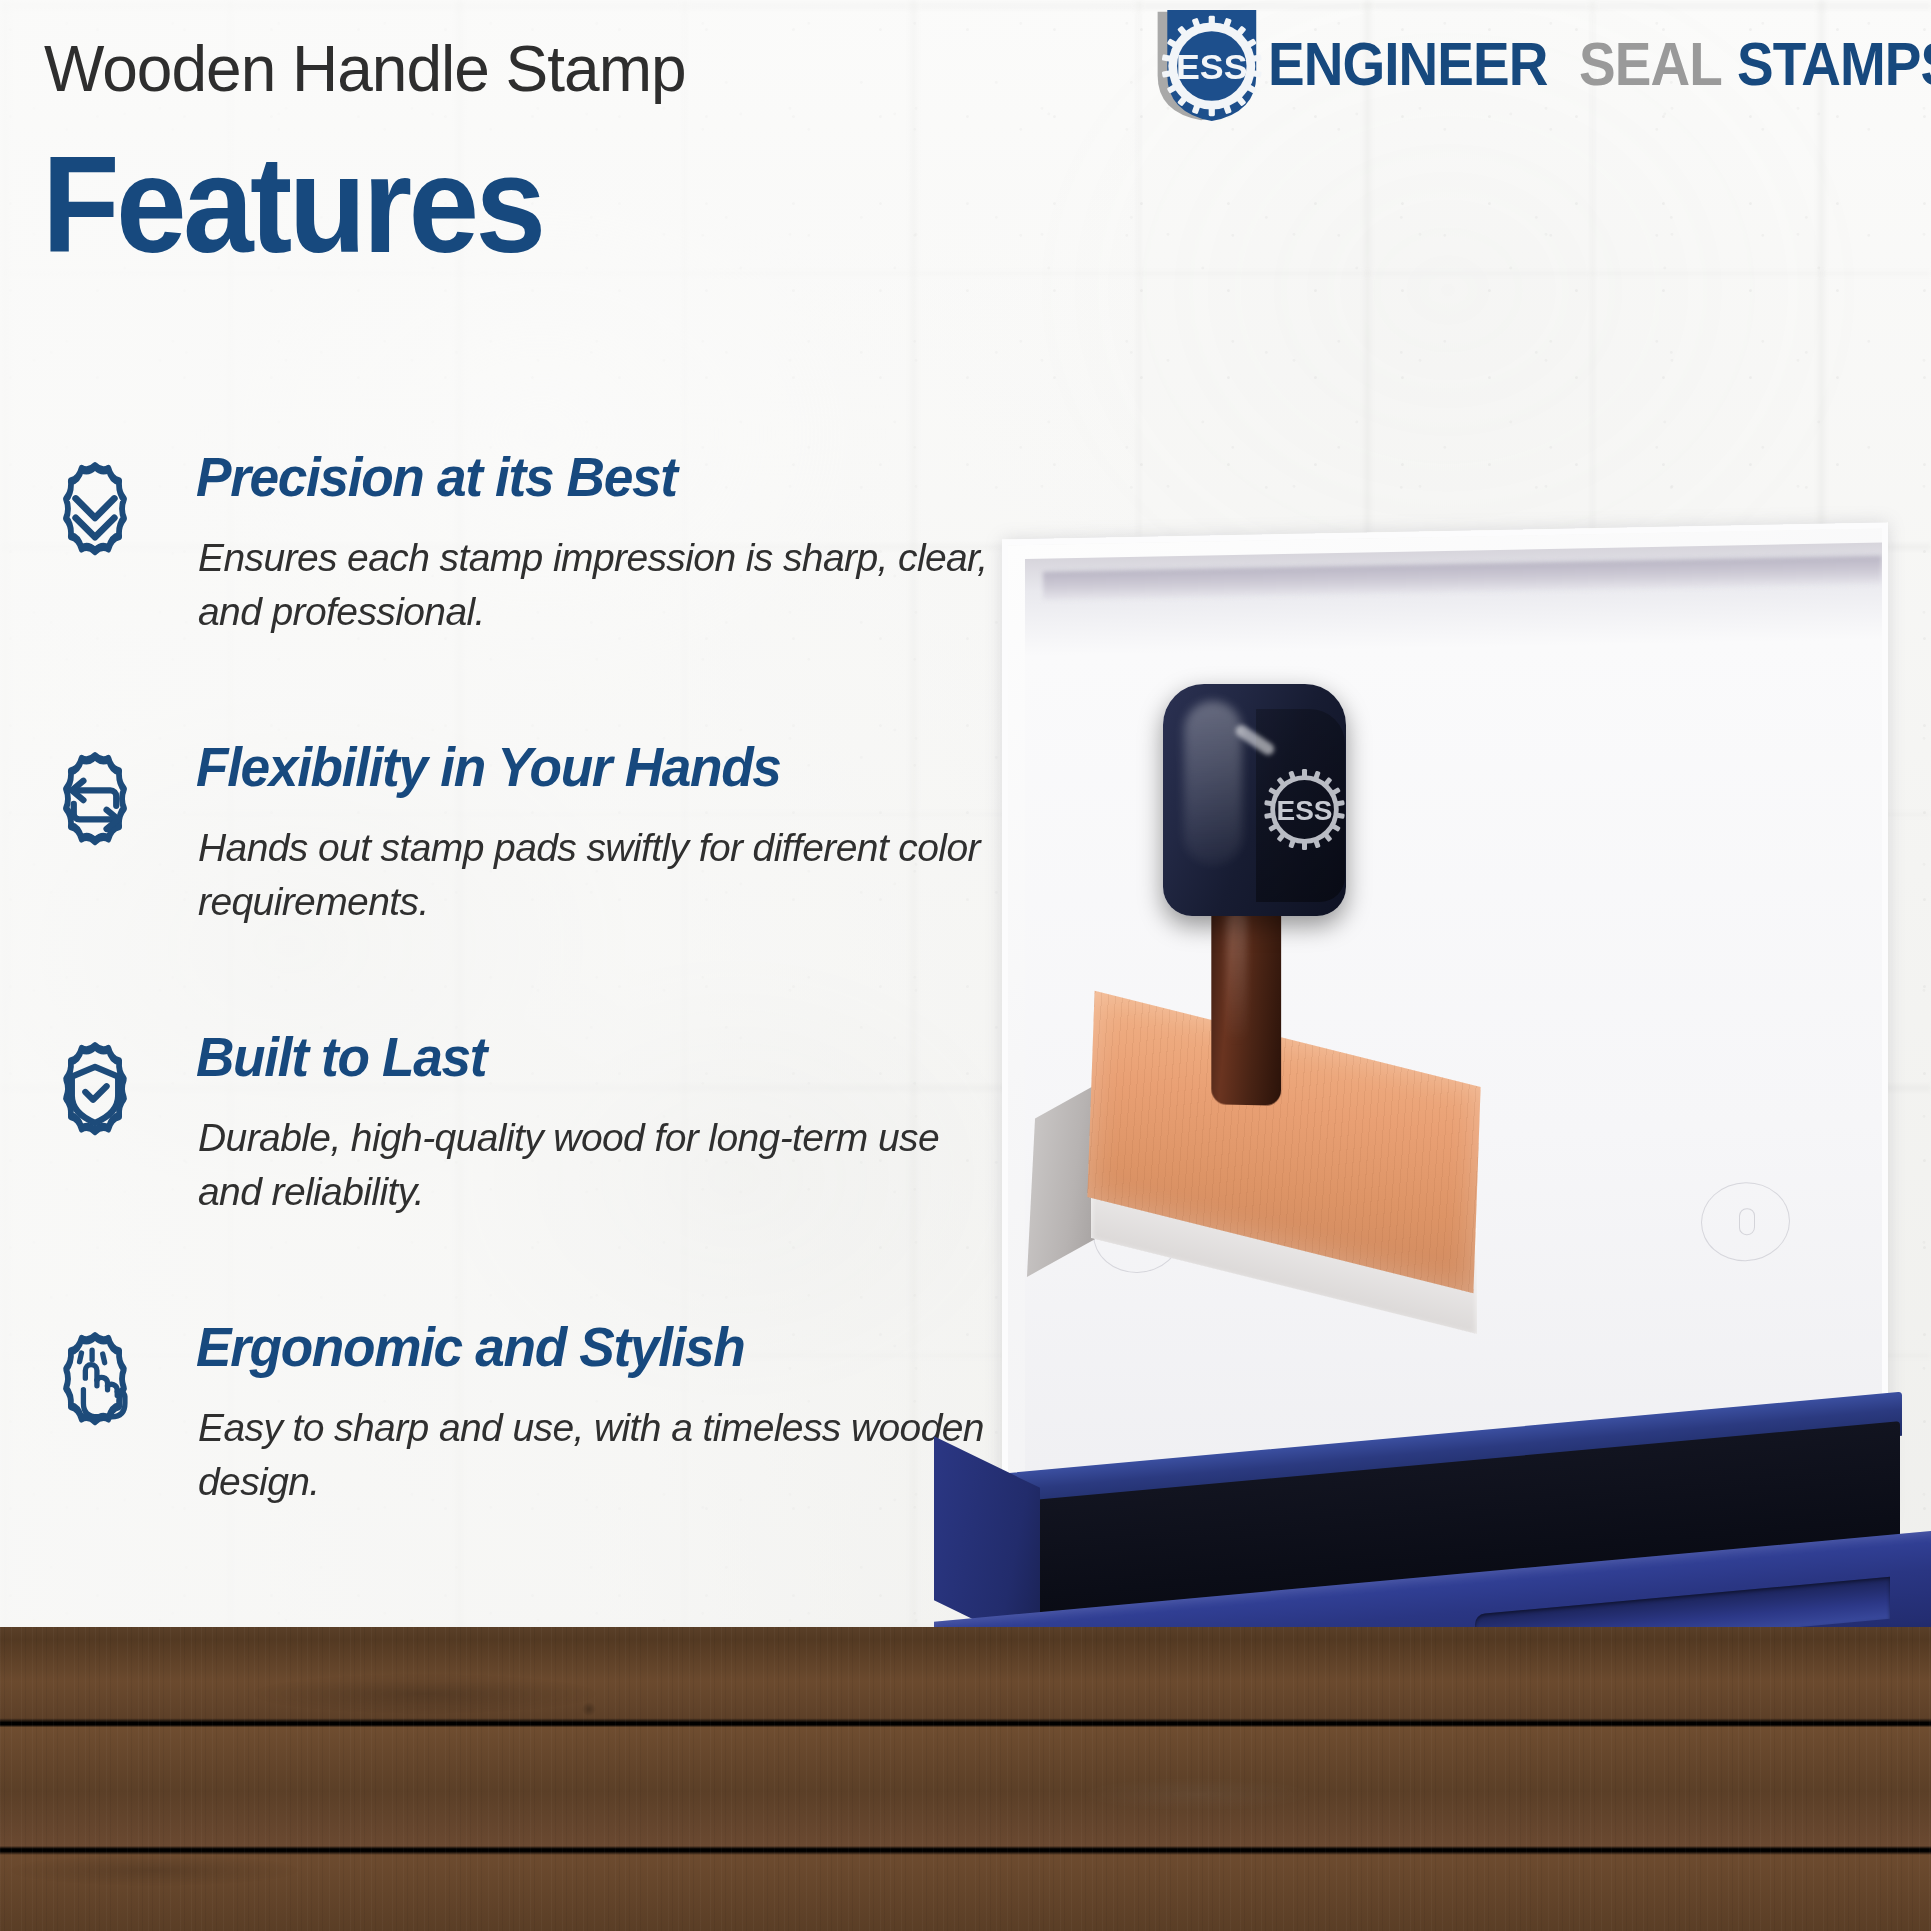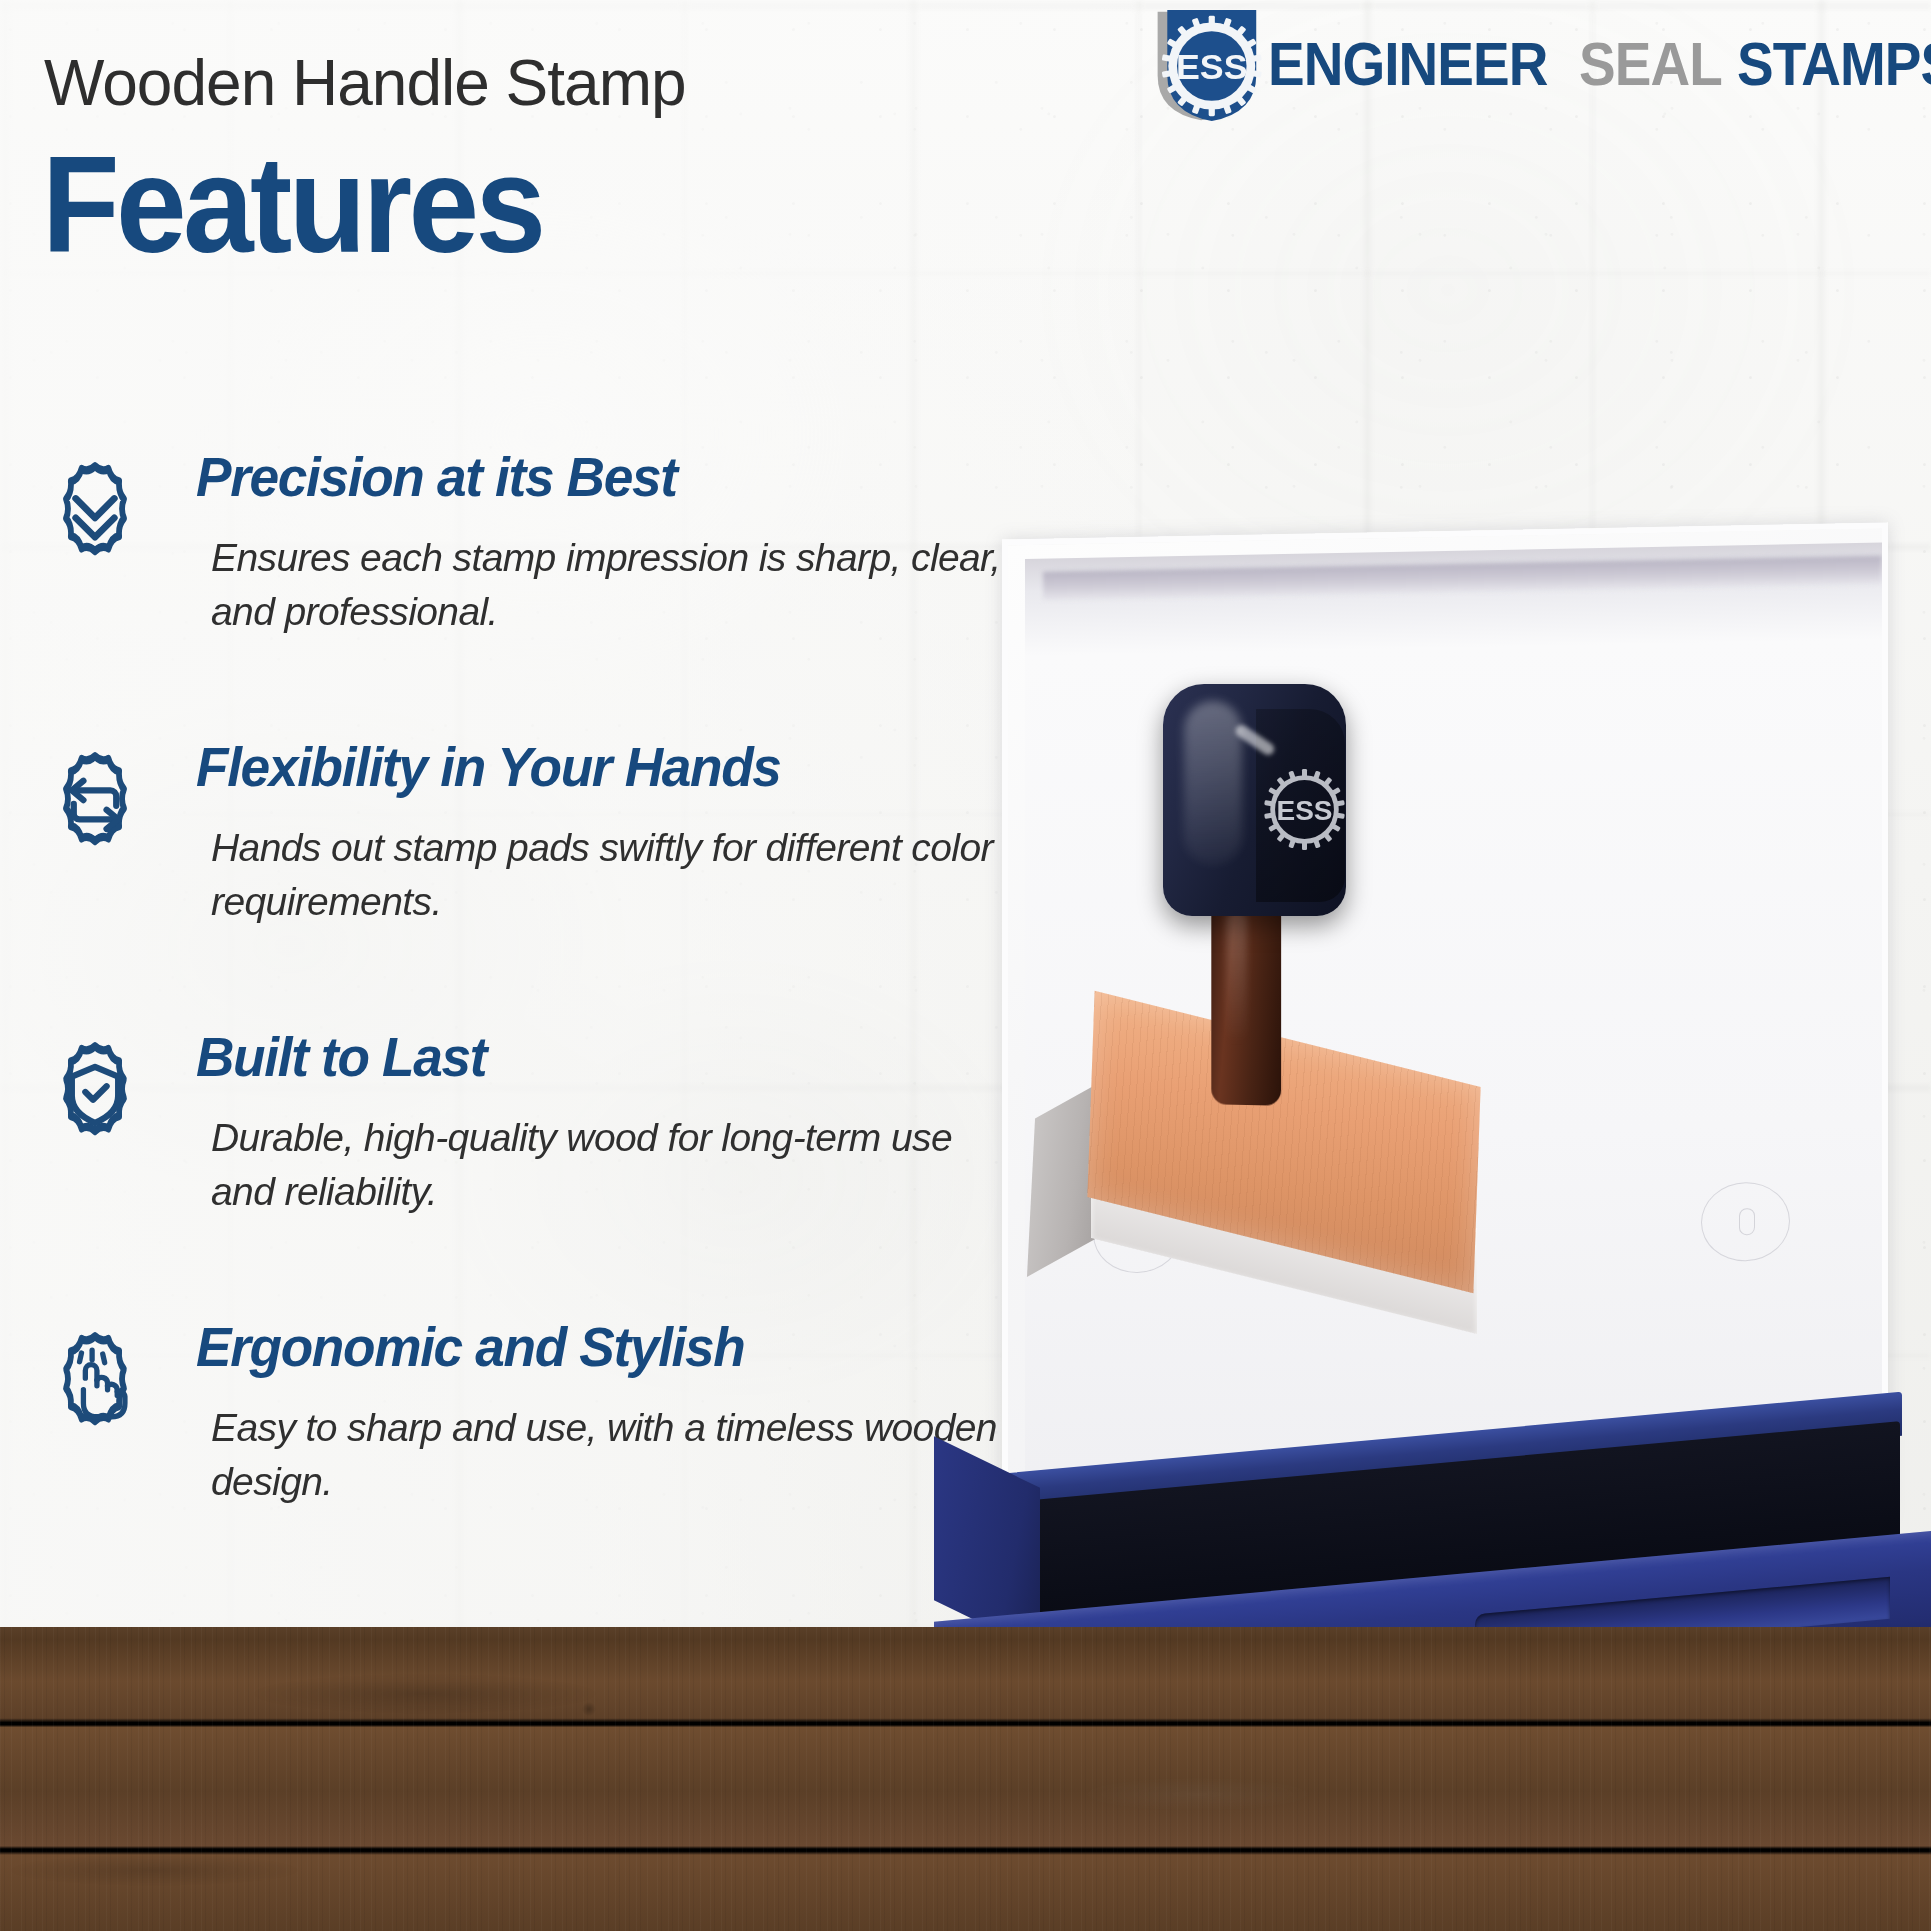--- a/index.html
+++ b/index.html
@@ -74,21 +74,21 @@
       radial-gradient(ellipse 212px 23px at 8% 80%, rgba(0,0,0,.30), rgba(0,0,0,0) 70%),
       radial-gradient(circle 8.7px at 30.5% 27%, rgba(0,0,0,.55), rgba(0,0,0,0) 80%);
   }
   .floor-shadow{
     position:absolute;left:734px;top:1627px;width:1197px;height:145px;
     background:radial-gradient(ellipse 599px 77px at 52% 20%, rgba(0,0,0,.42), rgba(0,0,0,0) 72%);
   }
 
   
   .hdr-sub{
-    position:absolute;left:44px;top:46px;
+    position:absolute;left:44px;top:32px;
     font-size:64px;font-weight:400;color:#2e2e2e;letter-spacing:-1px;
     white-space:nowrap;
   }
   .hdr-title{
     position:absolute;left:42px;top:135px;
     font-size:138px;font-weight:700;color:#17497e;
     letter-spacing:-3.9px;line-height:1;white-space:nowrap;
     transform:scaleX(.92);transform-origin:left top;
   }
 
@@ -113,21 +113,21 @@
   .f-icon{
     position:absolute;left:0;top:0;width:112px;height:120px;
   }
   .f-head{
     position:absolute;left:157px;top:-3.9px;
     font-size:56px;font-weight:700;color:#17497e;letter-spacing:-1.4px;
     line-height:1.05;white-space:nowrap;
     transform:scaleX(.95);transform-origin:left top;
   }
   .f-body{
-    position:absolute;left:172px;top:79px;width:801px;
+    position:absolute;left:159px;top:79px;width:801px;
     font-size:39px;font-weight:400;color:#2f2f2f;line-height:1.38;
     letter-spacing:-0.6px;
   }
 
   
   .photo{position:absolute;left:975px;top:502px;width:956px;height:1207px;}
 
   .lid{
     position:absolute;left:27px;top:29px;width:874px;height:983px;
     background:linear-gradient(160deg,#fdfdfd 0%,#f7f7f8 40%,#f1f1f3 100%);

